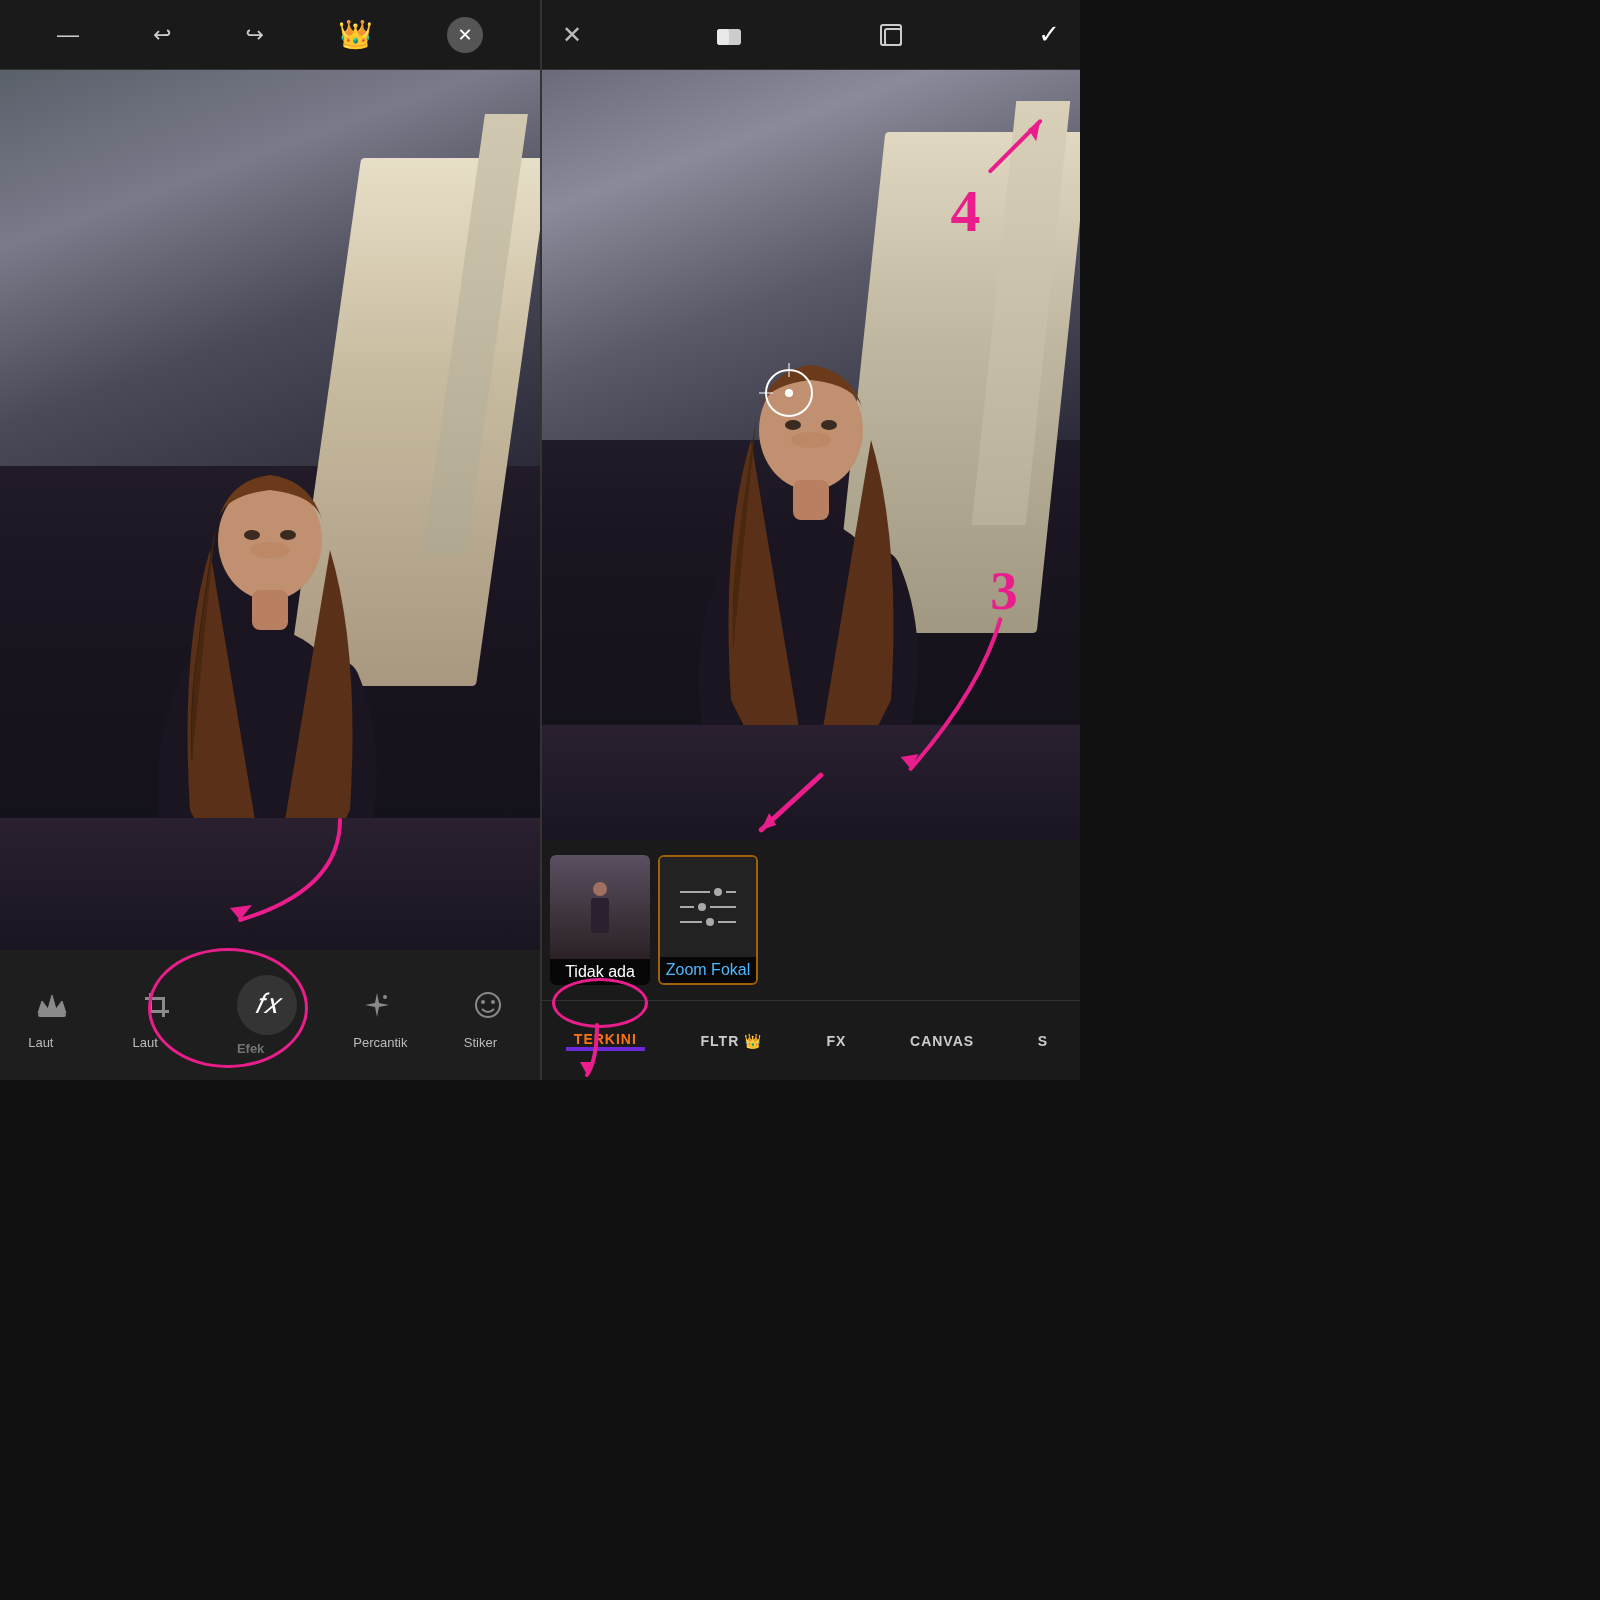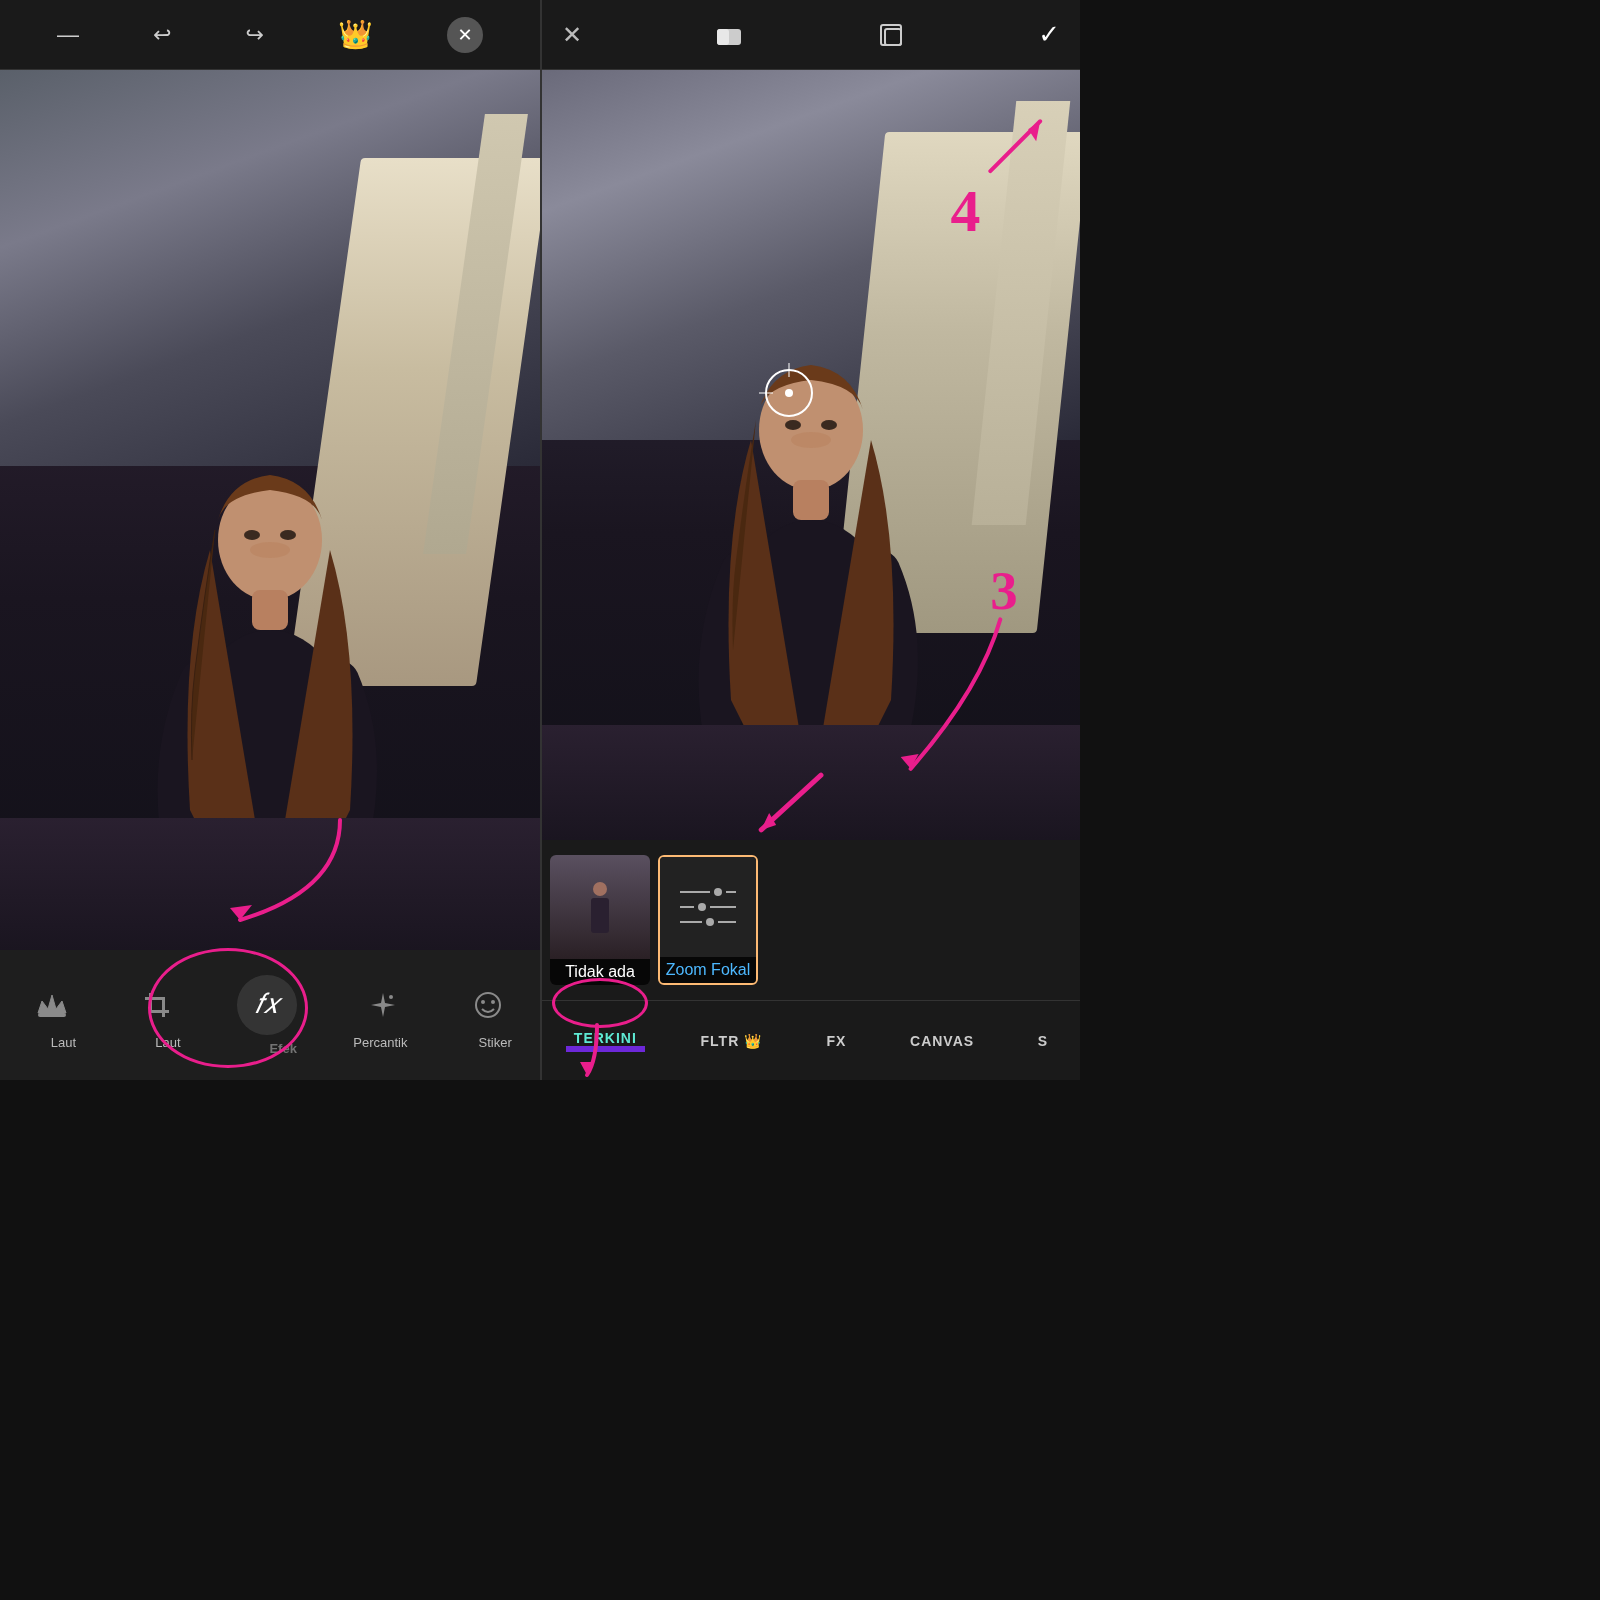--- a/index.html
+++ b/index.html
@@ -66,21 +66,21 @@
       background: #1e1e1e;
       display: flex;
       align-items: center;
       justify-content: space-around;
       padding: 10px 0;
     }
 
     .nav-item {
       display: flex;
       flex-direction: column;
-      align-items: flex-end;
+      align-items: flex-start;
       gap: 6px;
       cursor: pointer;
       position: relative;
     }
 
     .nav-icon {
       width: 48px;
       height: 48px;
       display: flex;
       align-items: center;
@@ -168,21 +168,21 @@
       height: 130px;
       border-radius: 6px;
       flex-shrink: 0;
       position: relative;
       overflow: hidden;
       display: flex;
       flex-direction: column;
     }
 
     .filter-thumb.selected {
-      border: 2px solid #fdba74;
+      border: 2px solid #a16207;
       justify-content: center;
     }
 
     .filter-thumb-img {
       flex: 1;
       background: linear-gradient(180deg, #3a3a4a 0%, #1a1520 100%);
       display: flex;
       align-items: center;
       justify-content: center;
     }
@@ -225,22 +225,22 @@
     .tab-item {
       color: #ccc;
       font-size: 14px;
       font-weight: bold;
       cursor: pointer;
       padding: 0 8px;
       letter-spacing: 1px;
     }
 
     .tab-item.active {
-      color: #5eead4;
-      border-bottom: 6px solid #6d28d9;
+      color: #f97316;
+      border-bottom: 4px solid #6d28d9;
     }
 
     
     .overlay-svg {
       position: absolute;
       top: 0; left: 0;
       width: 100%; height: 100%;
       pointer-events: none;
       z-index: 20;
     }

